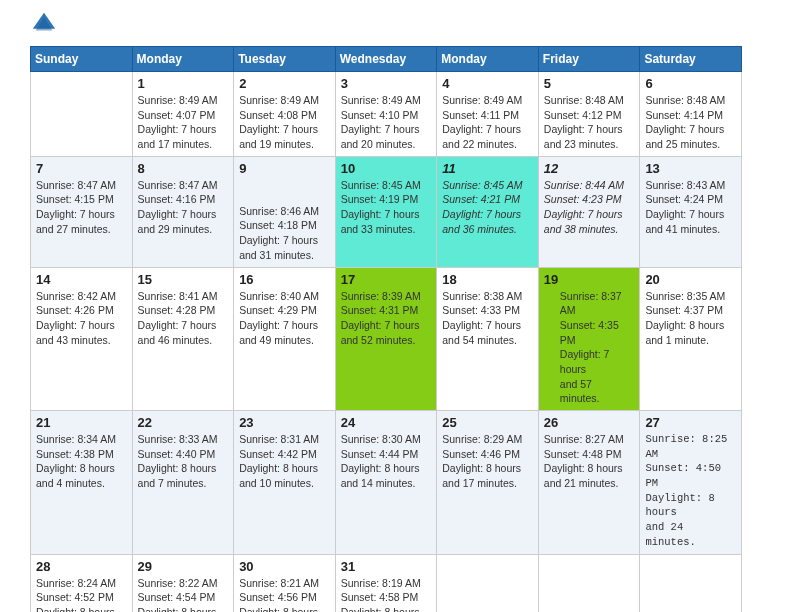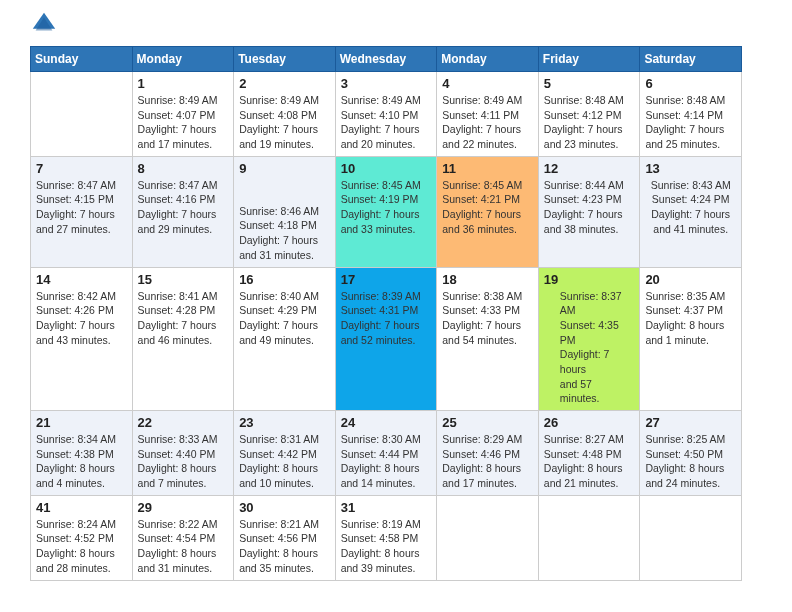--- a/index.html
+++ b/index.html
@@ -204,37 +204,37 @@
 Daylight: 7 hours
 and 31 minutes.</div>
           </td>
           <td style="background: #5eead4;">
             <span class="day-number">10</span>
             <div class="day-detail" style="white-space: pre-line;">Sunrise: 8:45 AM
 Sunset: 4:19 PM
 Daylight: 7 hours
 and 33 minutes.</div>
           </td>
-          <td style="background: #fdba74;">
+          <td style="background: #5eead4; font-style: italic;">
             <span class="day-number">11</span>
             <div class="day-detail" style="white-space: pre-line;">Sunrise: 8:45 AM
 Sunset: 4:21 PM
 Daylight: 7 hours
 and 36 minutes.</div>
           </td>
-          <td style="background: rgb(238, 242, 249);">
+          <td style="background: rgb(238, 242, 249); font-style: italic;">
             <span class="day-number">12</span>
             <div class="day-detail" style="white-space: pre-line;">Sunrise: 8:44 AM
 Sunset: 4:23 PM
 Daylight: 7 hours
 and 38 minutes.</div>
           </td>
           <td style="background: rgb(238, 242, 249);">
             <span class="day-number">13</span>
-            <div class="day-detail" style="white-space: pre-line; text-align: center;">Sunrise: 8:43 AM
+            <div class="day-detail" style="white-space: pre-line;">Sunrise: 8:43 AM
 Sunset: 4:24 PM
 Daylight: 7 hours
 and 41 minutes.</div>
           </td>
         </tr>
         <tr>
           <td style="background: rgb(255, 255, 255);">
             <span class="day-number">14</span>
             <div class="day-detail" style="white-space: pre-line;">Sunrise: 8:42 AM
 Sunset: 4:26 PM
@@ -248,35 +248,35 @@
 Daylight: 7 hours
 and 46 minutes.</div>
           </td>
           <td style="background: rgb(255, 255, 255);">
             <span class="day-number">16</span>
             <div class="day-detail" style="white-space: pre-line;">Sunrise: 8:40 AM
 Sunset: 4:29 PM
 Daylight: 7 hours
 and 49 minutes.</div>
           </td>
-          <td style="background: #0ea5e9;">
+          <td style="background: #84cc16;">
             <span class="day-number">17</span>
             <div class="day-detail" style="white-space: pre-line;">Sunrise: 8:39 AM
 Sunset: 4:31 PM
 Daylight: 7 hours
 and 52 minutes.</div>
           </td>
           <td style="background: rgb(255, 255, 255);">
             <span class="day-number">18</span>
             <div class="day-detail" style="white-space: pre-line;">Sunrise: 8:38 AM
 Sunset: 4:33 PM
 Daylight: 7 hours
 and 54 minutes.</div>
           </td>
-          <td style="background: #bef264;">
+          <td style="background: #84cc16;">
             <span class="day-number">19</span>
             <div class="day-detail" style="white-space: pre-line; margin-left: 16px;">Sunrise: 8:37 AM
 Sunset: 4:35 PM
 Daylight: 7 hours
 and 57 minutes.</div>
           </td>
           <td style="background: rgb(255, 255, 255);">
             <span class="day-number">20</span>
             <div class="day-detail" style="white-space: pre-line;">Sunrise: 8:35 AM
 Sunset: 4:37 PM
@@ -322,29 +322,29 @@
           </td>
           <td style="background: rgb(238, 242, 249);">
             <span class="day-number">26</span>
             <div class="day-detail" style="white-space: pre-line;">Sunrise: 8:27 AM
 Sunset: 4:48 PM
 Daylight: 8 hours
 and 21 minutes.</div>
           </td>
           <td style="background: rgb(238, 242, 249);">
             <span class="day-number">27</span>
-            <div class="day-detail" style="white-space: pre-line;">Sunrise: 8:25 AM
+            <div class="day-detail" style="white-space: pre-line; font-family: Liberation Mono, monospace;">Sunrise: 8:25 AM
 Sunset: 4:50 PM
 Daylight: 8 hours
 and 24 minutes.</div>
           </td>
         </tr>
         <tr>
           <td style="background: rgb(255, 255, 255);">
-            <span class="day-number">41</span>
+            <span class="day-number">28</span>
             <div class="day-detail" style="white-space: pre-line;">Sunrise: 8:24 AM
 Sunset: 4:52 PM
 Daylight: 8 hours
 and 28 minutes.</div>
           </td>
           <td style="background: rgb(255, 255, 255);">
             <span class="day-number">29</span>
             <div class="day-detail" style="white-space: pre-line;">Sunrise: 8:22 AM
 Sunset: 4:54 PM
 Daylight: 8 hours

